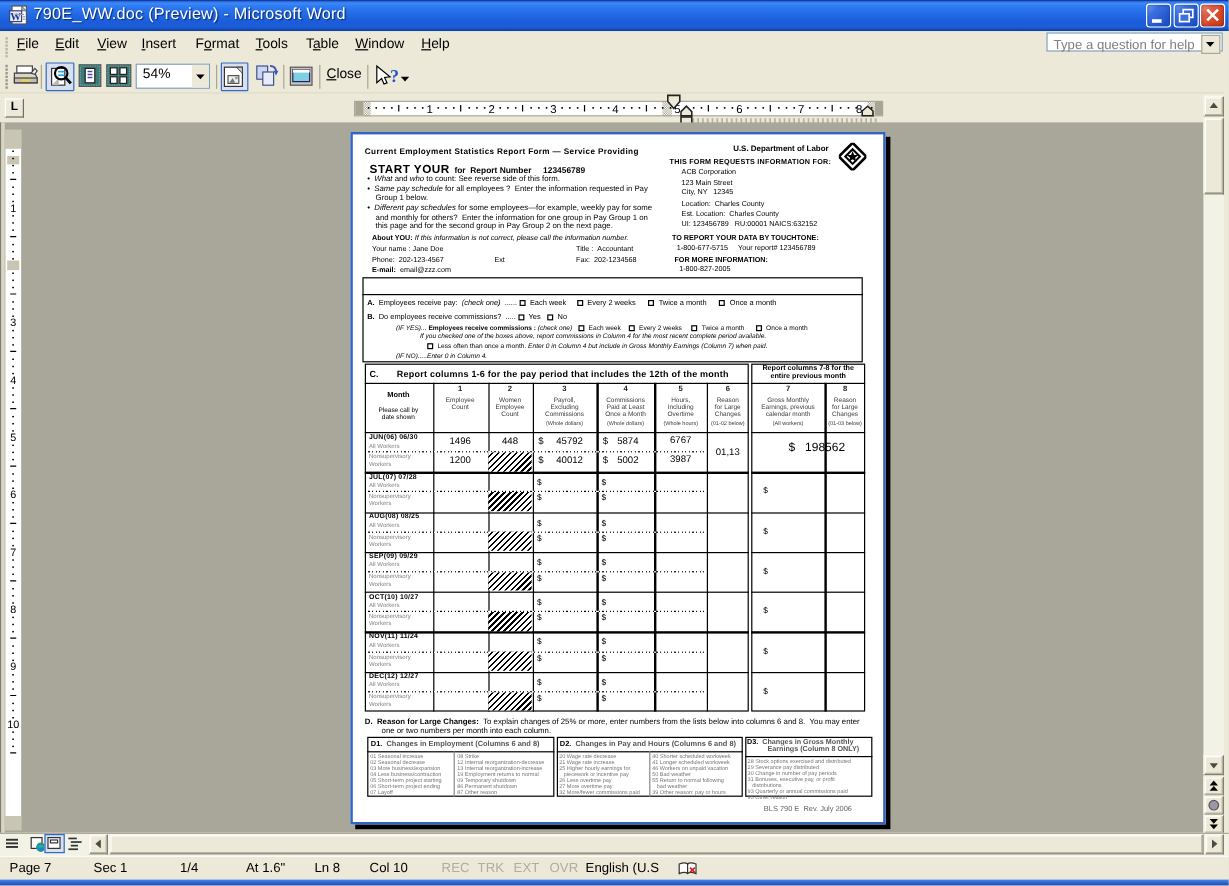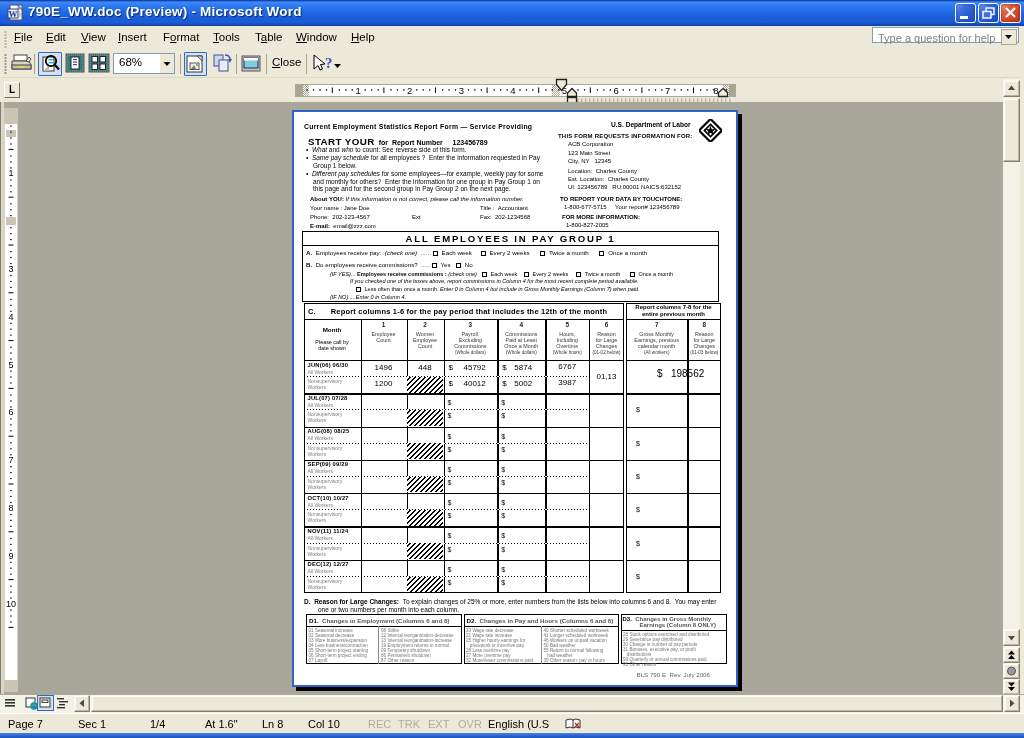--- a/index.html
+++ b/index.html
@@ -1,20 +1,20 @@
 <!DOCTYPE html>
 <html><head><meta charset="utf-8"><style>
 
 *{margin:0;padding:0;box-sizing:border-box}
 html,body{width:1024px;height:738px;overflow:hidden}
 body{font-family:"Liberation Sans",sans-serif;background:#ece9d8;position:relative}
 #titlebar{position:absolute;left:0;top:0;width:1024px;height:26px;
  background:linear-gradient(180deg,#0a246a 0%,#2663e0 4%,#3b8af8 10%,#2d79f1 22%,#2169e4 48%,#1b5cd9 70%,#1c5ed9 86%,#1348ae 96%,#0d3a92 100%);}
 #titlebar .ticon{position:absolute;left:7px;top:4px}
-#titlebar .ttext{position:absolute;left:28px;top:4px;color:#fff;font-size:13.5px;font-weight:bold;letter-spacing:.2px;text-shadow:1px 1px 1px #0a2a6a}
+#titlebar .ttext{position:absolute;left:28px;top:4px;color:#fff;font-size:13.5px;font-weight:normal;letter-spacing:.2px;text-shadow:1px 1px 1px #0a2a6a}
 .tbtn{position:absolute;top:3px;width:21px;height:20px;border-radius:3px;border:1px solid #fff;
  background:linear-gradient(135deg,#7ba4f0 0%,#3c6fe0 30%,#2558cc 70%,#1e4fc0 100%);box-shadow:inset 0 0 3px #1a44a8}
 .tbtn.close{background:linear-gradient(135deg,#f0a089 0%,#e1634a 30%,#d84a28 60%,#c03a1a 100%);box-shadow:inset 0 0 3px #7a1800}
 .tbtn svg{position:absolute;left:0;top:0}
 #menubar{position:absolute;left:0;top:26px;width:1024px;height:24px;background:#ece9d8}
 #menubar .mi{position:absolute;top:5px;font-size:11.5px;color:#000}
 #qbox{position:absolute;left:872px;top:27px;width:147px;height:16px;background:#fff;border:1px solid #7f9db9}
 #qbox span{position:absolute;left:5px;top:4px;font-size:11px;color:#808080}
 #qbox .da{position:absolute;right:1px;top:1px;width:16px;height:16px;background:#ece9d8;border:1px solid #aca899}
 #toolbar{position:absolute;left:0;top:50px;width:1024px;height:28px;background:#ece9d8;border-bottom:1px solid #ddd9c3}
@@ -136,21 +136,21 @@
 </svg>
 <svg class="tbbtn" style="left:88px;top:53px" width="23" height="21">
 <rect x="1" y="1" width="20" height="18" fill="#3d7a78" stroke="#555"></rect>
 <rect x="2" y="2" width="18" height="16" fill="none" stroke="#6aa8a4" stroke-width="1" stroke-dasharray="1,1"></rect>
 <rect x="4" y="3.5" width="5.5" height="5.5" fill="#fff" stroke="#222"></rect>
     <rect x="12" y="3.5" width="5.5" height="5.5" fill="#fff" stroke="#222"></rect>
 <rect x="4" y="11" width="5.5" height="5.5" fill="#fff" stroke="#222"></rect>
     <rect x="12" y="11" width="5.5" height="5.5" fill="#fff" stroke="#222"></rect>
 </svg>
 <div class="tbbtn" style="left:113px;top:53px;width:62px;height:21px;background:#fff;border:1px solid #7f9db9"></div>
-<span class="ab" style="left:119px;top:56px;font-size:11.5px">68%</span>
+<span class="ab" style="left:119px;top:56px;font-size:11.5px">54%</span>
 <div class="ab" style="left:160px;top:54px;width:14px;height:19px;background:#ece9d8"><svg width="14" height="19">
       <path d="M 3.5 8 L 10.5 8 L 7 12 Z" fill="#000"></path>
     </svg></div>
 <div class="tsep" style="left:180px"></div>
 <div class="tbbtn pressed" style="left:184px;width:23px"><svg width="21" height="22">
 <rect x="2" y="3" width="15" height="16" fill="#fff" stroke="#333"></rect>
 <path d="M 17 3 L 17 8 L 12 3 Z" fill="#ccc" stroke="#333" stroke-width=".7"></path>
 <rect x="5" y="10" width="9" height="6.5" fill="#eee" stroke="#555"></rect>
 <path d="M 6 16 L 9 12 L 11 16 Z" fill="#777"></path>
       <circle cx="12" cy="12" r="1.2" fill="#999"></circle>
@@ -603,21 +603,20 @@
 <div class="ab t6" style="left:274px;top:38px">123 Main Street</div>
 <div class="ab t6" style="left:274px;top:46px">City, NY &nbsp;&nbsp;12345</div>
 <div class="ab t6" style="left:274px;top:56px">Location: &nbsp;Charles County</div>
 <div class="ab t6" style="left:274px;top:64px">Est. Location: &nbsp;Charles County</div>
 <div class="ab t6" style="left:274px;top:72px">UI: 123456789 &nbsp;&nbsp;RU:00001 NAICS:632152</div>
 <div class="ab t6" style="left:266px;top:84px;font-weight:bold">TO REPORT YOUR DATA BY TOUCHTONE:</div>
 <div class="ab t6" style="left:270px;top:92px">1-800-677-5715 &nbsp;&nbsp;&nbsp;&nbsp;Your report# 123456789</div>
 <div class="ab t6" style="left:268px;top:102px;font-weight:bold">FOR MORE INFORMATION:</div>
 <div class="ab t6" style="left:272px;top:110px">1-800-827-2005</div>
 <div class="ab" style="left:8px;top:119px;width:417px;height:71px;border:1.4px solid #000"></div>
-<div class="ab" style="left:8px;top:119px;width:417px;font-size:9.6px;font-weight:bold;letter-spacing:1.8px;text-align:center;padding-top:2px">ALL EMPLOYEES IN PAY GROUP 1</div>
 <div class="hline" style="left:8px;top:133px;width:417px"></div>
 <div class="ab" style="font-size:6.2px;left:12px;top:137px"><b>A.</b> &nbsp;Employees receive pay: &nbsp;<i>(check one)</i> &nbsp;......<span class="cb"></span> Each week &nbsp;&nbsp;&nbsp;<span class="cb"></span> Every 2 weeks &nbsp;&nbsp;&nbsp;&nbsp;<span class="cb"></span> Twice a month &nbsp;&nbsp;&nbsp;&nbsp;<span class="cb"></span> Once a month</div>
 <div class="ab" style="font-size:6.2px;left:12px;top:149px"><b>B.</b> &nbsp;Do employees receive commissions? &nbsp;.....<span class="cb"></span> Yes &nbsp;<span class="cb"></span> No</div>
 <div class="ab t55" style="left:36px;top:159px"><i>(IF YES)...</i><b> Employees receive commissions : </b><i>(check one)</i> &nbsp;<span class="cb"></span> Each week &nbsp;&nbsp;<span class="cb"></span> Every 2 weeks &nbsp;&nbsp;&nbsp;<span class="cb"></span> Twice a month &nbsp;&nbsp;&nbsp;&nbsp;<span class="cb"></span> Once a month</div>
 <div class="ab t55" style="left:56px;top:166px"><i>If you checked one of the boxes above, report commissions in Column 4 for the most recent complete period available.</i></div>
 <div class="ab t55" style="left:60px;top:174px"><span class="cb"></span> Less often than once a month. <i>Enter 0 in Column 4 but include in Gross Monthly Earnings (Column 7) when paid.</i></div>
 <div class="ab t55" style="left:36px;top:182px"><i>(IF NO).....Enter 0 in Column 4.</i></div>
 <div class="ab" style="left:9.5px;top:190.5px;width:320.3px;height:290.5px;border:1px solid #000;border-right:1.4px solid #000"></div>
 <div class="ab" style="left:332.0px;top:190.5px;width:95.0px;height:290.5px;border:1px solid #000"></div>
 <div class="hline" style="left:9.5px;top:207.0px;width:320.3px"></div>

